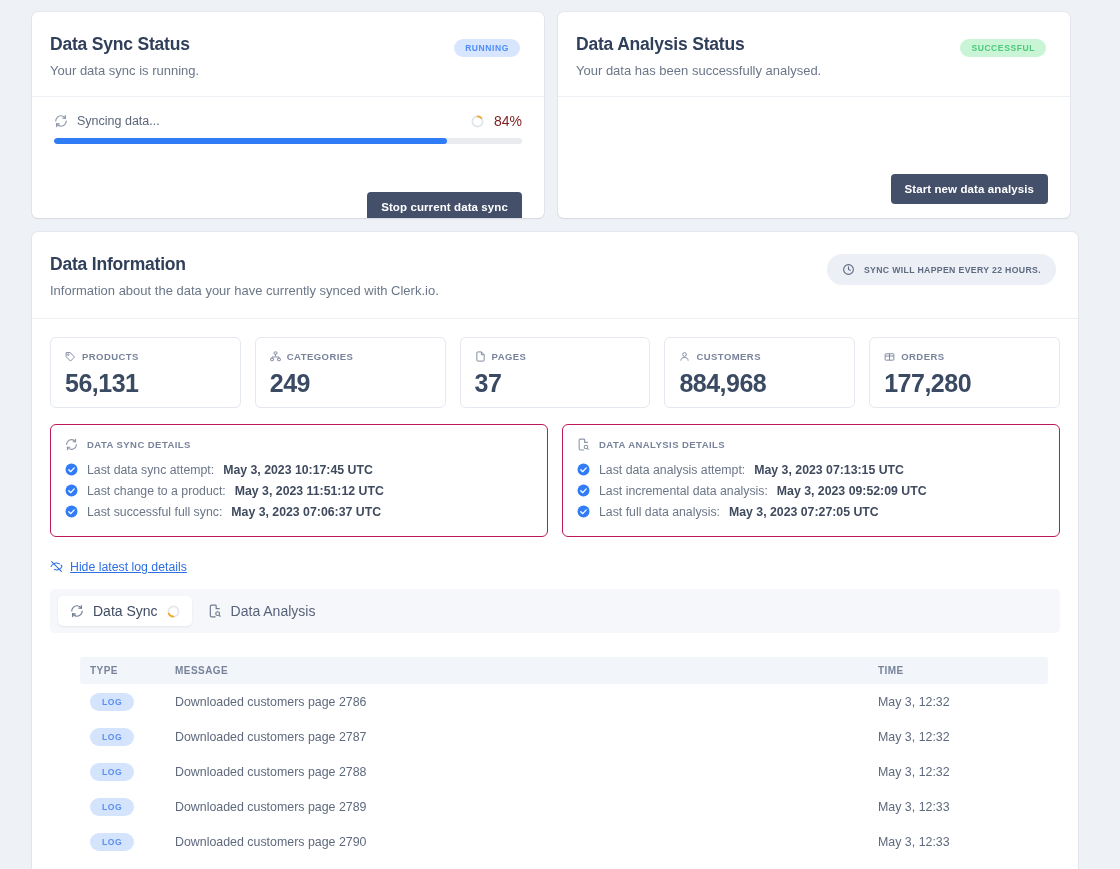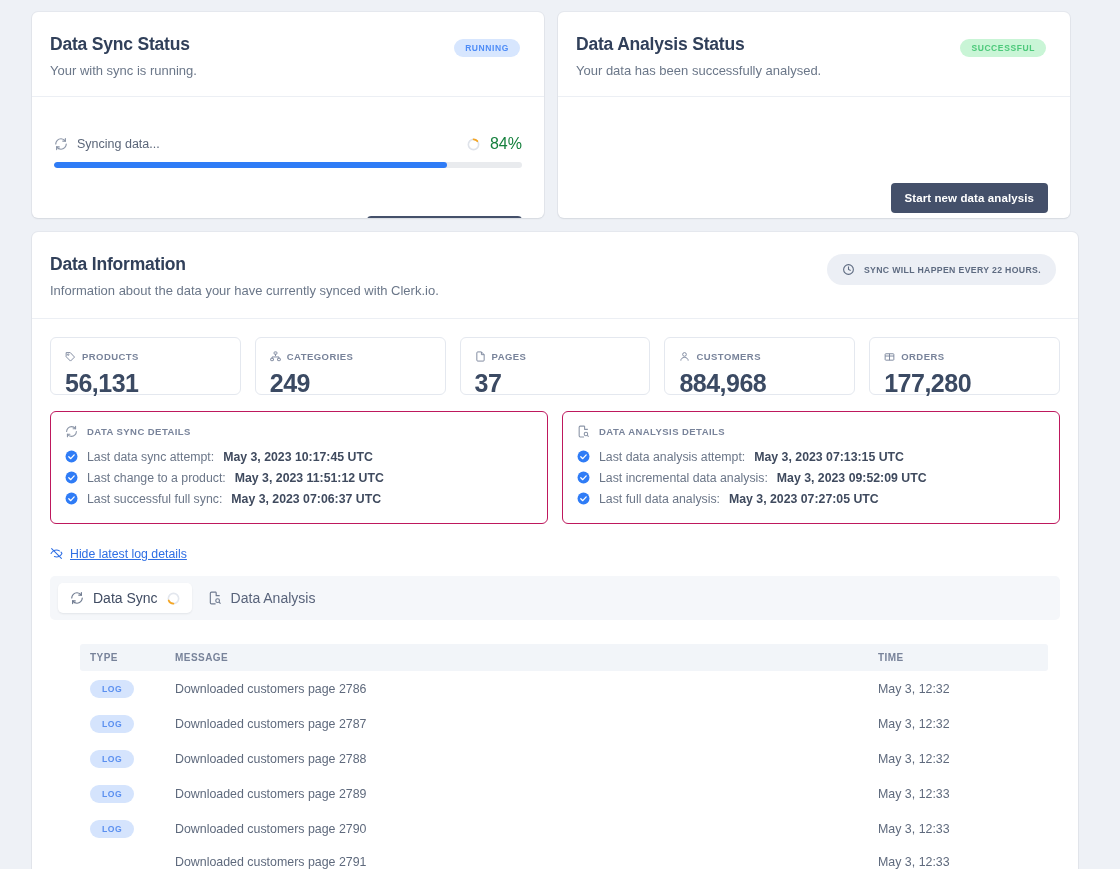--- a/index.html
+++ b/index.html
@@ -12,21 +12,20 @@
   }
   .page { width: 1120px; height: 869px; padding: 12px 32px 0 32px; }
 
   
   .status-row { display: flex; gap: 14px; }
   .card {
     background: #ffffff;
     border-radius: 6px;
     box-shadow: 0 1px 2px rgba(16,24,40,.07), 0 0 0 1px rgba(16,24,40,.04);
     overflow: hidden;
-    gap: 22px;
   }
   .status-card { width: 512px; height: 206px; display: flex; flex-direction: column; }
   .card-head {
     padding: 22px 24px 18px 18px;
     border-bottom: 1px solid #eceff4;
     display: flex; justify-content: space-between; align-items: flex-start;
     height: 85px;
   }
   .card-title { font-size: 17.5px; font-weight: 700; color: #31405a; letter-spacing: -.2px; }
   .card-sub { font-size: 13px; color: #6b7789; margin-top: 8px; }
@@ -34,21 +33,21 @@
     font-size: 8.5px; font-weight: 700; letter-spacing: .6px;
     padding: 4px 11px; border-radius: 20px; margin-top: 5px; white-space: nowrap;
   }
   .pill-running { background: #d7e6fe; color: #4e8cf7; }
   .pill-success { background: #c9f5d6; color: #4cc97a; }
 
   .card-body { flex: 1; padding: 16px 22px 14px 22px; position: relative; display: flex; flex-direction: column; }
   .sync-line { display: flex; align-items: center; font-size: 12.5px; color: #5b6679; }
   .sync-line .label { margin-left: 9px; }
   .sync-right { margin-left: auto; display: flex; align-items: center; gap: 10px; }
-  .pct { font-size: 16px; color: #15803d; }
+  .pct { font-size: 14px; color: #7f1d1d; }
 
   .progress-track {
     margin-top: 9px; height: 6px; border-radius: 4px; background: #e9ebee; width: 100%;
     position: relative; overflow: hidden;
   }
   .progress-fill { height: 100%; border-radius: 4px; background: #2f7cf6; }
 
   .card-foot { margin-top: auto; display: flex; justify-content: flex-end; }
   .btn-dark {
     background: #44506a; color: #ffffff; border: none;
@@ -67,21 +66,21 @@
   .clock-pill {
     display: flex; align-items: center; gap: 9px;
     background: #eceff5; color: #5d6a80;
     border-radius: 20px; padding: 9px 15px;
     font-size: 8.7px; font-weight: 700; letter-spacing: .35px; white-space: nowrap;
   }
 
   .stats-row { display: flex; gap: 14px; padding: 18px 18px 0 18px; }
   .stat {
     flex: 1; border: 1px solid #e4e8ef; border-radius: 6px;
-    padding: 13px 14px 14px 14px; background: #fff; height: 58px;
+    padding: 13px 14px 14px 14px; background: #fff; height: 71px;
   }
   .stat-label {
     display: flex; align-items: center; gap: 6px;
     font-size: 9.5px; font-weight: 700; letter-spacing: .45px; color: #78839a;
   }
   .stat-value { margin-top: 7px; font-size: 25px; font-weight: 700; color: #3b4a63; letter-spacing: -.5px; }
 
   .details-row { display: flex; gap: 14px; padding: 16px 18px 0 18px; }
   .detail-box { flex: 1; border: 1px solid #be185d; border-radius: 6px; padding: 13px 14px 14px 14px; }
   .detail-head {
@@ -129,21 +128,21 @@
 <body>
 
 <div class="page">
 
   <div class="status-row">
 
     <div class="card status-card">
       <div class="card-head">
         <div>
           <div class="card-title">Data Sync Status</div>
-          <div class="card-sub">Your with sync is running.</div>
+          <div class="card-sub">Your data sync is running.</div>
         </div>
         <div class="pill pill-running">RUNNING</div>
       </div>
       <div class="card-body">
         <div class="sync-line">
           <span class="ico">
             <svg width="14" height="14" viewBox="0 0 24 24" fill="none" stroke="#8b95a7" stroke-width="2" stroke-linecap="round">
               <path d="M21 12a9 9 0 0 1-9 9 9 9 0 0 1-7.5-4"></path>
               <path d="M3 12a9 9 0 0 1 9-9 9 9 0 0 1 7.5 4"></path>
               <polyline points="19.5 2.5 19.5 7 15 7"></polyline>

